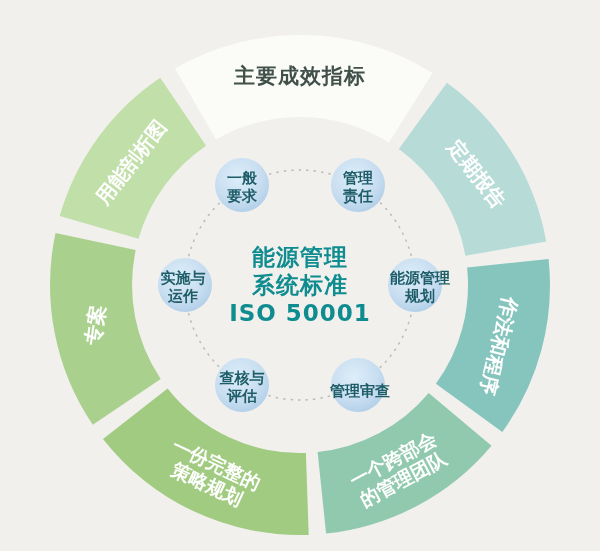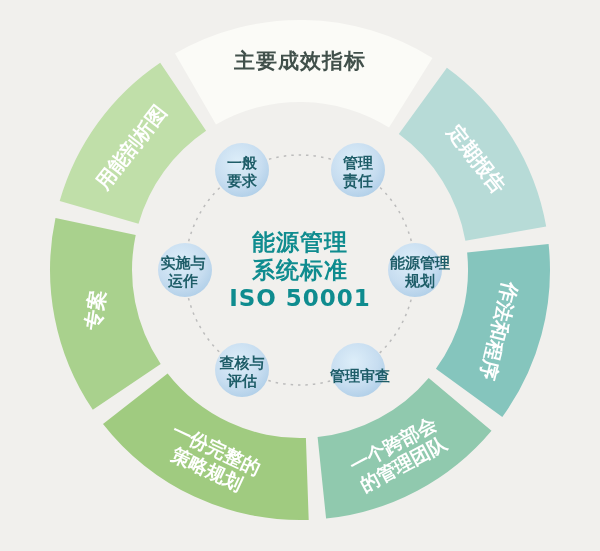--- a/index.html
+++ b/index.html
@@ -8,20 +8,21 @@
     width: 600px;
     height: 551px;
     overflow: hidden;
     background: #f1f0ed;
     font-family: "DejaVu Sans", "Liberation Sans", sans-serif;
   }
   .stage {
     position: relative;
     width: 600px;
     height: 480px;
+    margin-top: 15px;
   }
   svg text {
     font-family: "DejaVu Sans", "Liberation Sans", sans-serif;
     font-weight: bold;
   }
   .ring-label { font-size: 20px; }
   .ring-label-small { font-size: 19px; }
   .top-label { font-size: 21px; letter-spacing: 1px; }
   .node-label { font-size: 15px; }
   .center-label { font-size: 23px; letter-spacing: 1px; }

